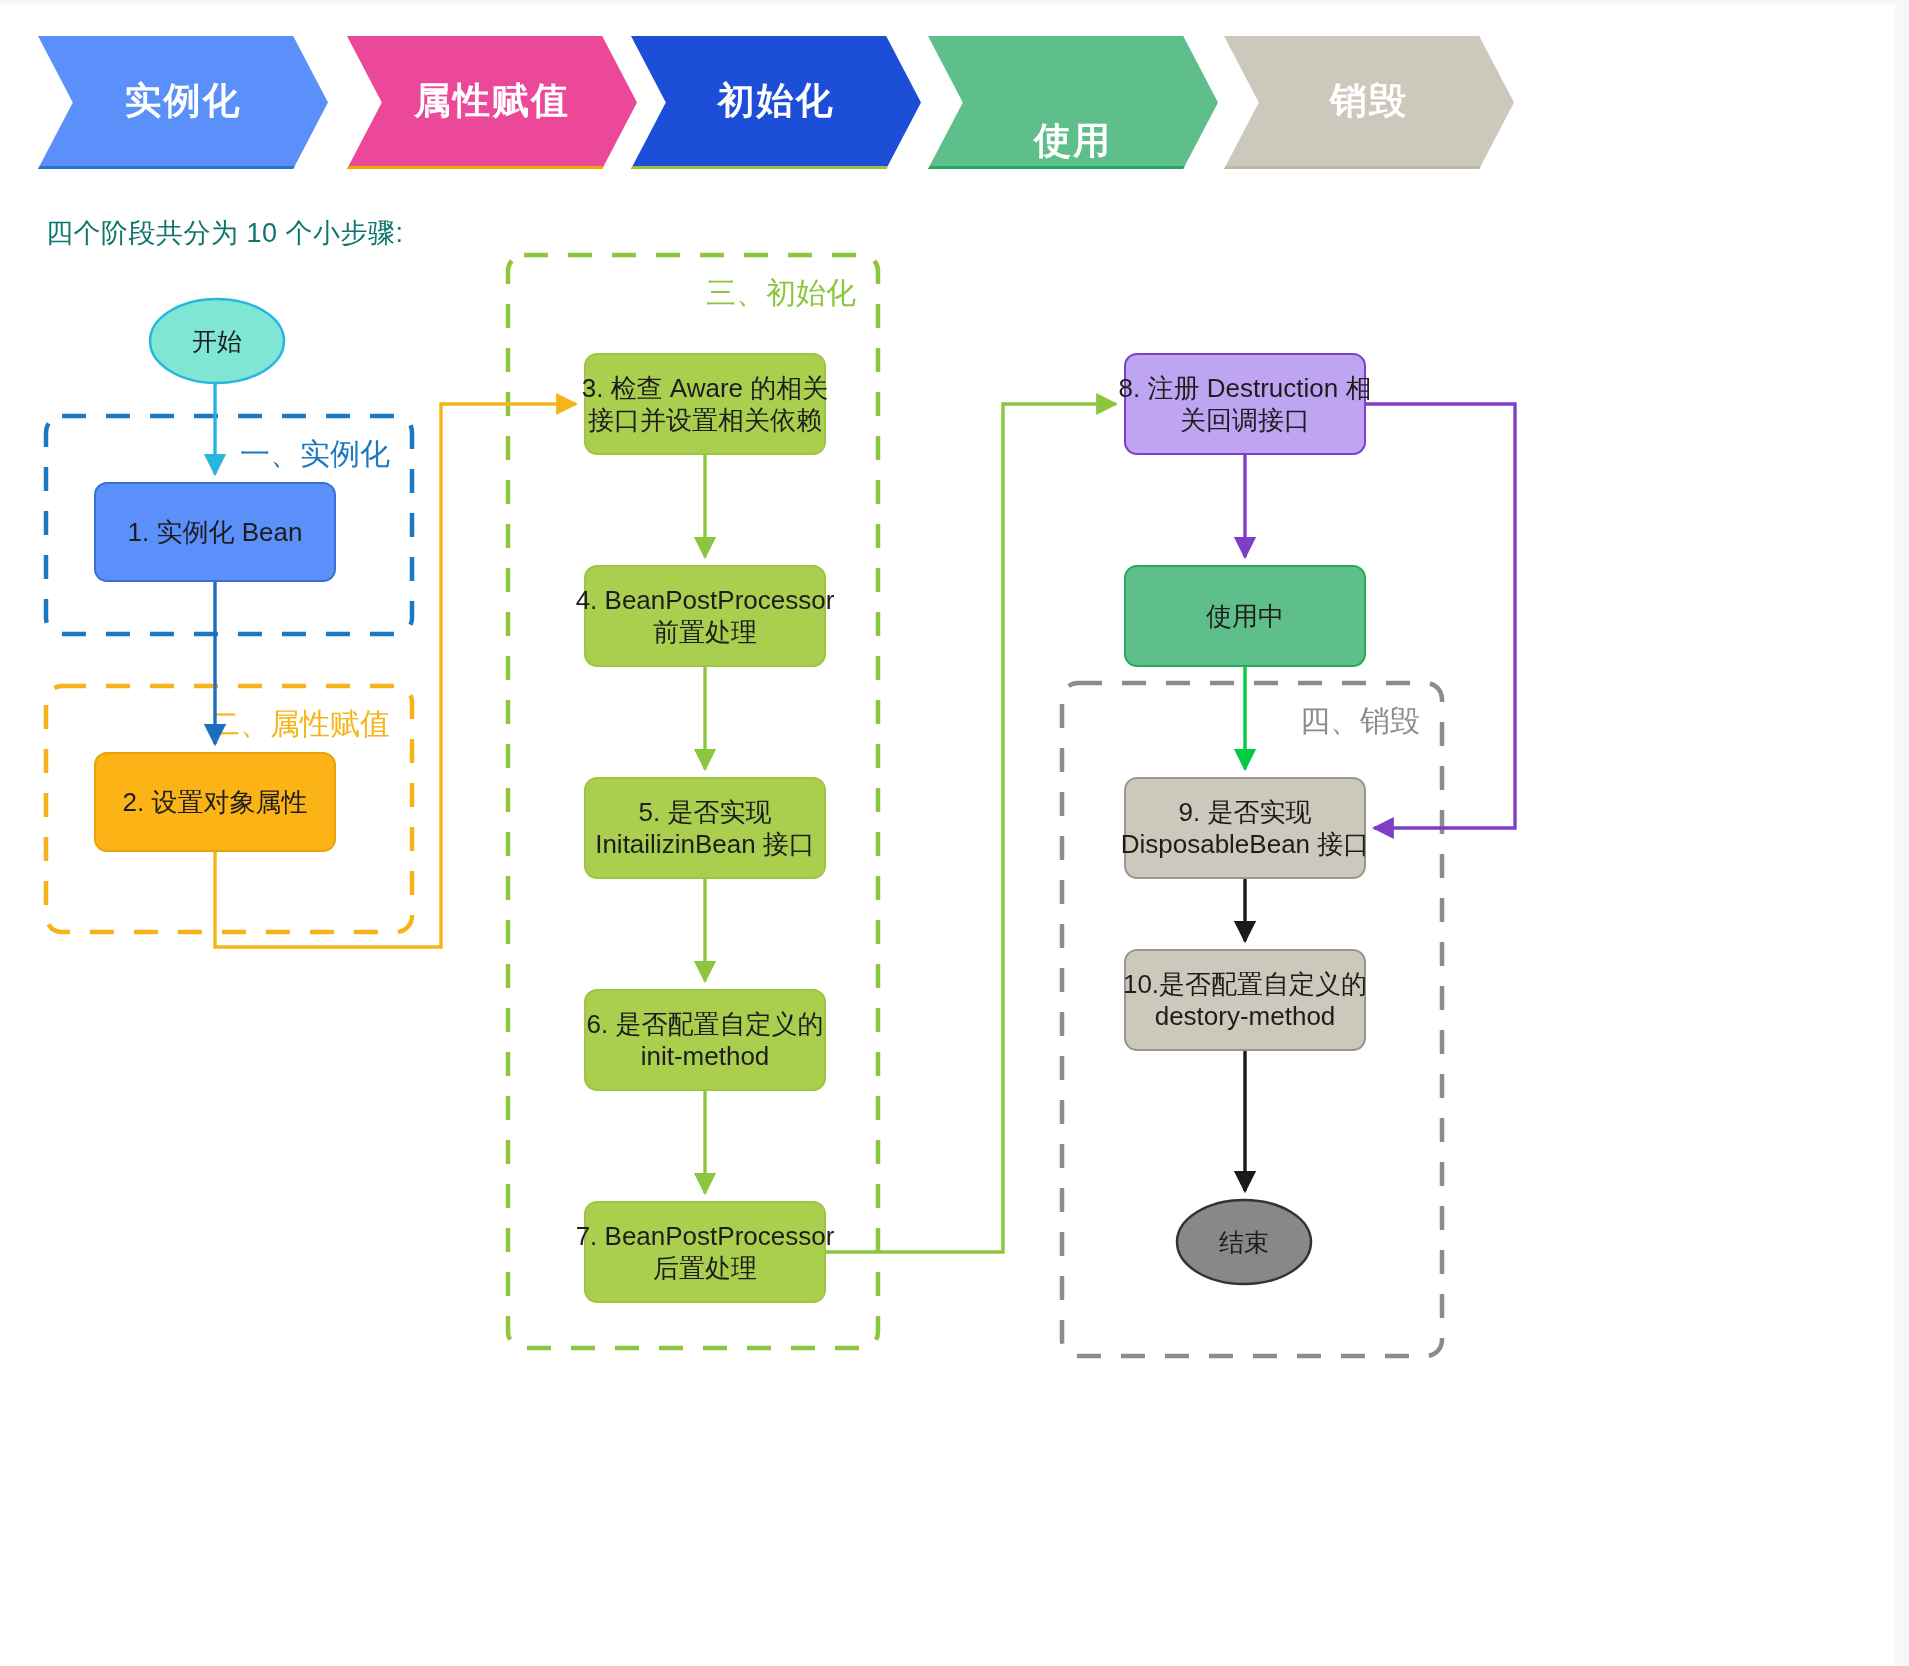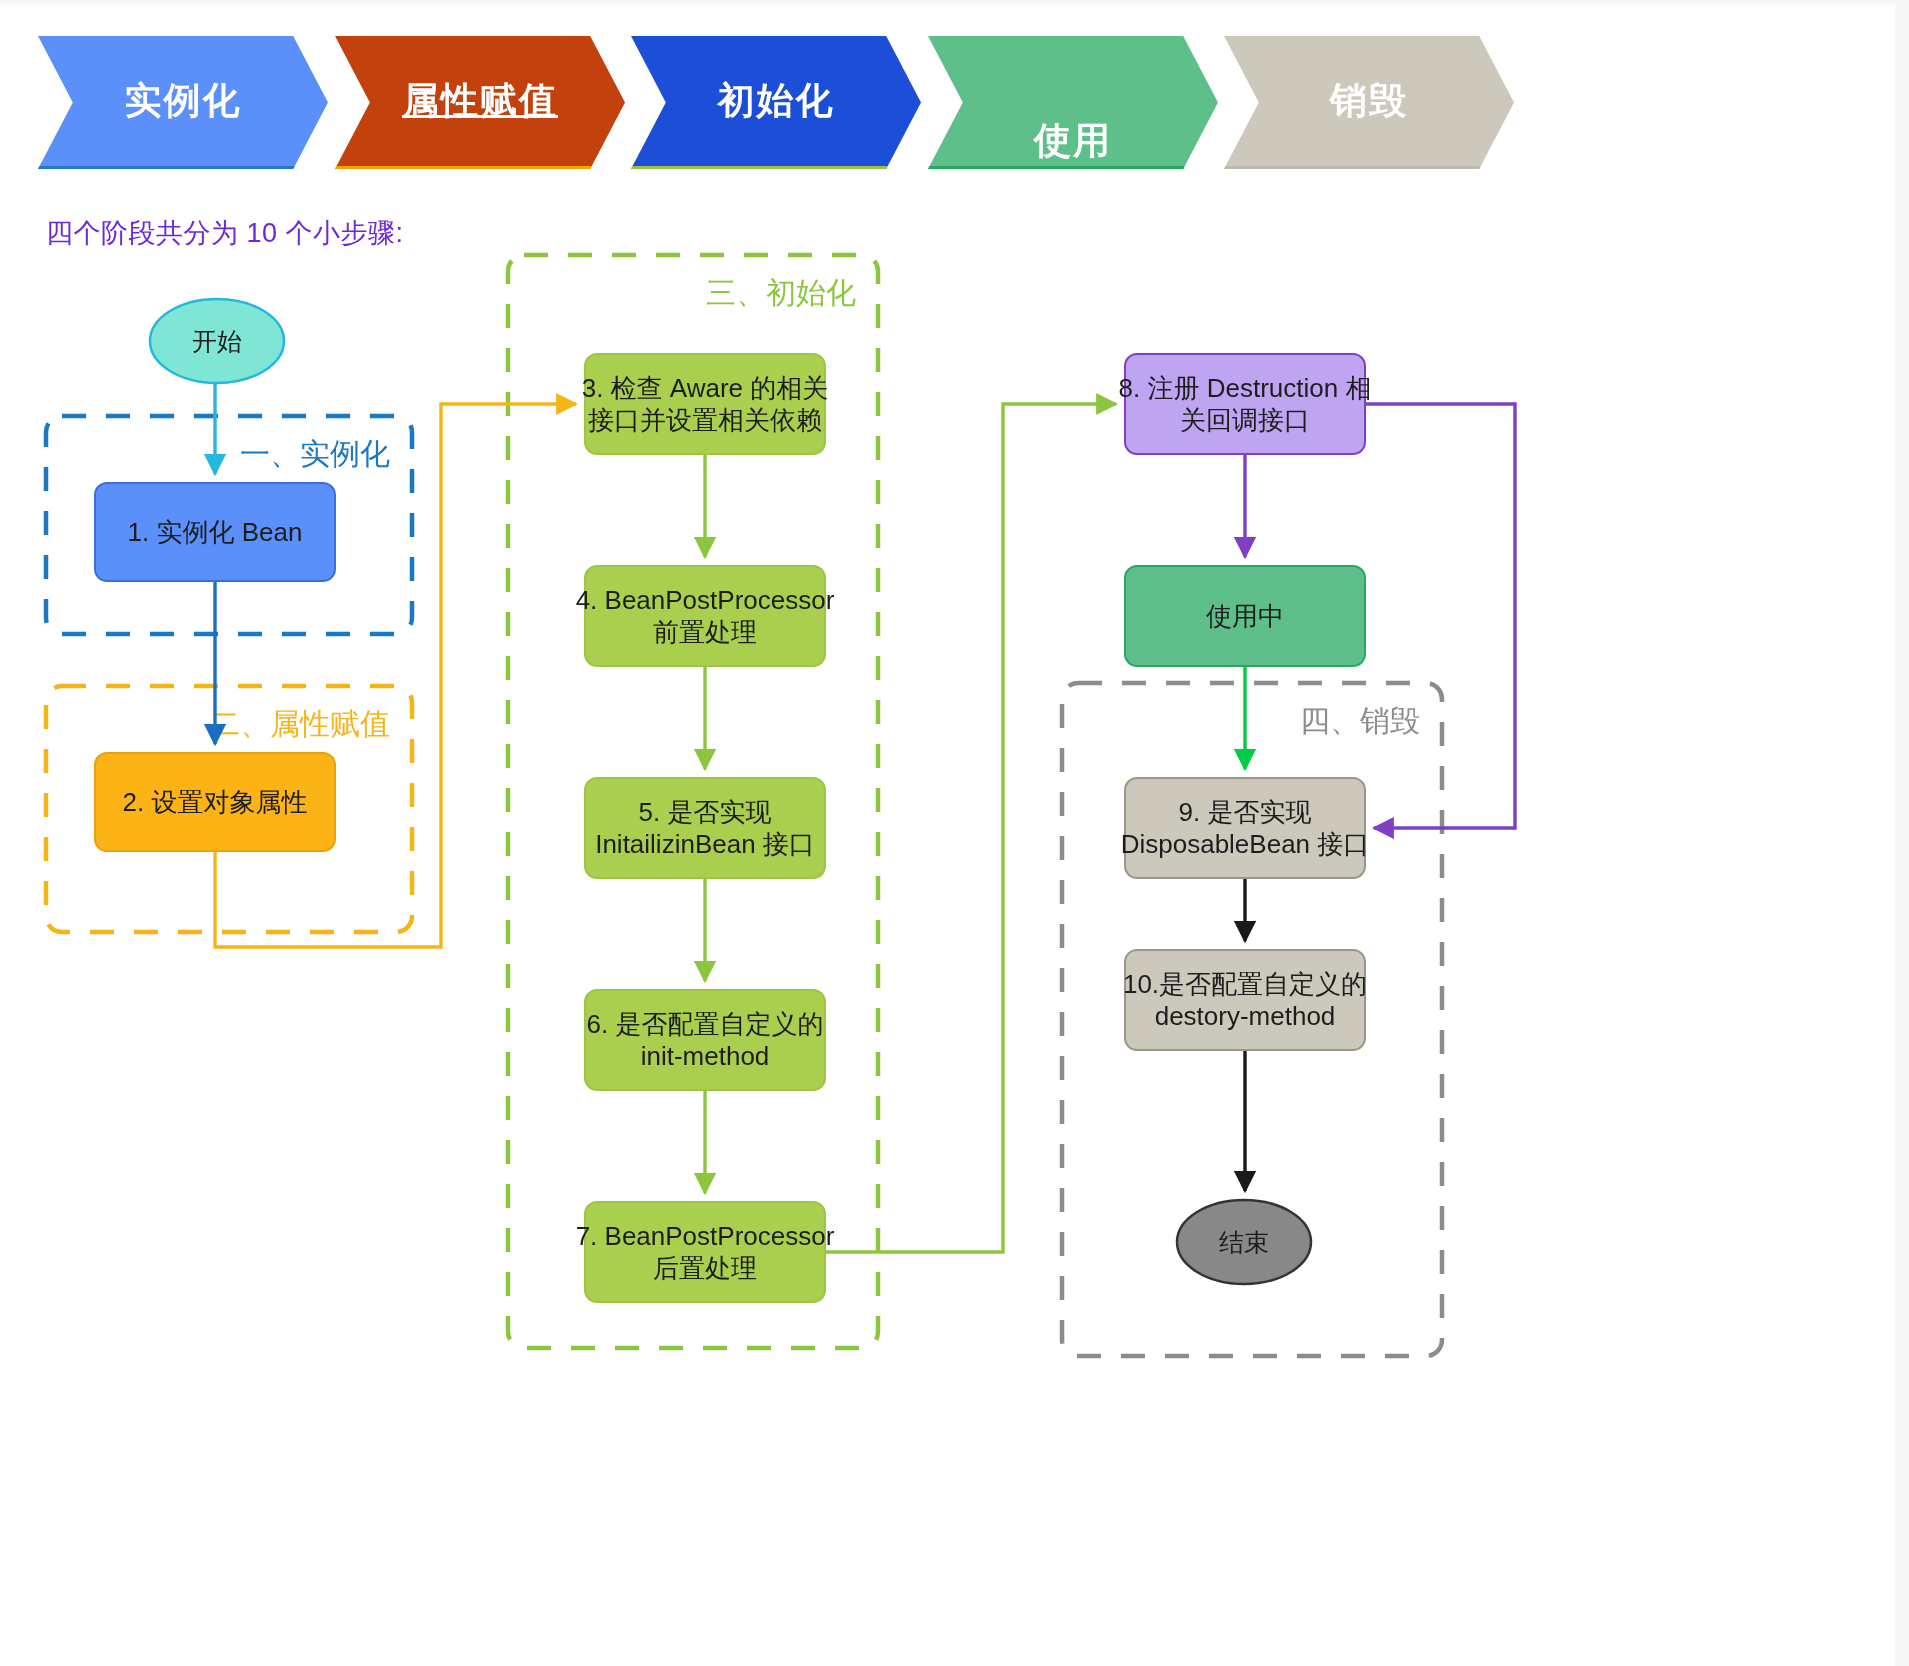--- a/index.html
+++ b/index.html
@@ -17,21 +17,21 @@
   .right-strip{position:absolute;top:0;right:0;width:14px;height:1666px;background:#f7f7f7;}
 
   
   #banner{position:absolute;left:0;top:8px;width:1909px;height:150px;}
   .chev{position:absolute;top:28px;height:130px;display:flex;align-items:center;
         justify-content:center;color:#ffffff;font-weight:bold;font-size:37px;
         letter-spacing:2px;
         clip-path:polygon(0 0, 88% 0, 100% 50%, 88% 100%, 0 100%, 12% 50%);}
 
   
-  #caption{position:absolute;left:46px;top:215px;font-size:27px;color:#6d28d9;
+  #caption{position:absolute;left:46px;top:215px;font-size:27px;color:#0f766e;
            letter-spacing:.5px;white-space:nowrap;}
 
   
   #diagram{position:absolute;left:0;top:250px;width:1909px;height:1416px;}
 
   .nodetext{font-family:"Liberation Sans","DejaVu Sans",sans-serif;
             font-size:26px;fill:#1d1d1d;}
   .grouplabel{font-family:"Liberation Sans","DejaVu Sans",sans-serif;
               font-size:30px;}
   .termtext{font-size:25px;fill:#1d1d1d;}
@@ -40,21 +40,21 @@
 <body>
 
 <div id="root">
   <div class="edge-strip"></div>
   <div class="right-strip"></div>
 
   <div id="banner">
       <div class="chev" style="left: 38px; width: 290px; background: rgb(91, 143, 249); border-bottom: 3px solid rgb(40, 120, 200); font-family: Liberation Mono, monospace;">
         <span>实例化</span>
       </div>
-      <div class="chev" style="left: 335px; width: 290px; background: #c2410c; border-bottom: 3px solid rgb(240, 165, 0); text-decoration: underline;">
+      <div class="chev" style="left: 347px; width: 290px; background: #ec4899; border-bottom: 3px solid rgb(240, 165, 0);">
         <span>属性赋值</span>
       </div>
       <div class="chev" style="left: 631px; width: 290px; background: #1d4ed8; border-bottom: 3px solid rgb(156, 194, 60);">
         <span>初始化</span>
       </div>
       <div class="chev" style="left: 928px; width: 290px; background: rgb(95, 191, 139); border-bottom: 3px solid rgb(39, 168, 97); align-items: flex-end;">
         <span>使用</span>
       </div>
       <div class="chev" style="left: 1224px; width: 290px; background: rgb(204, 200, 187); border-bottom: 3px solid rgb(189, 185, 172); font-family: Liberation Serif, serif;">
         <span>销毁</span>

